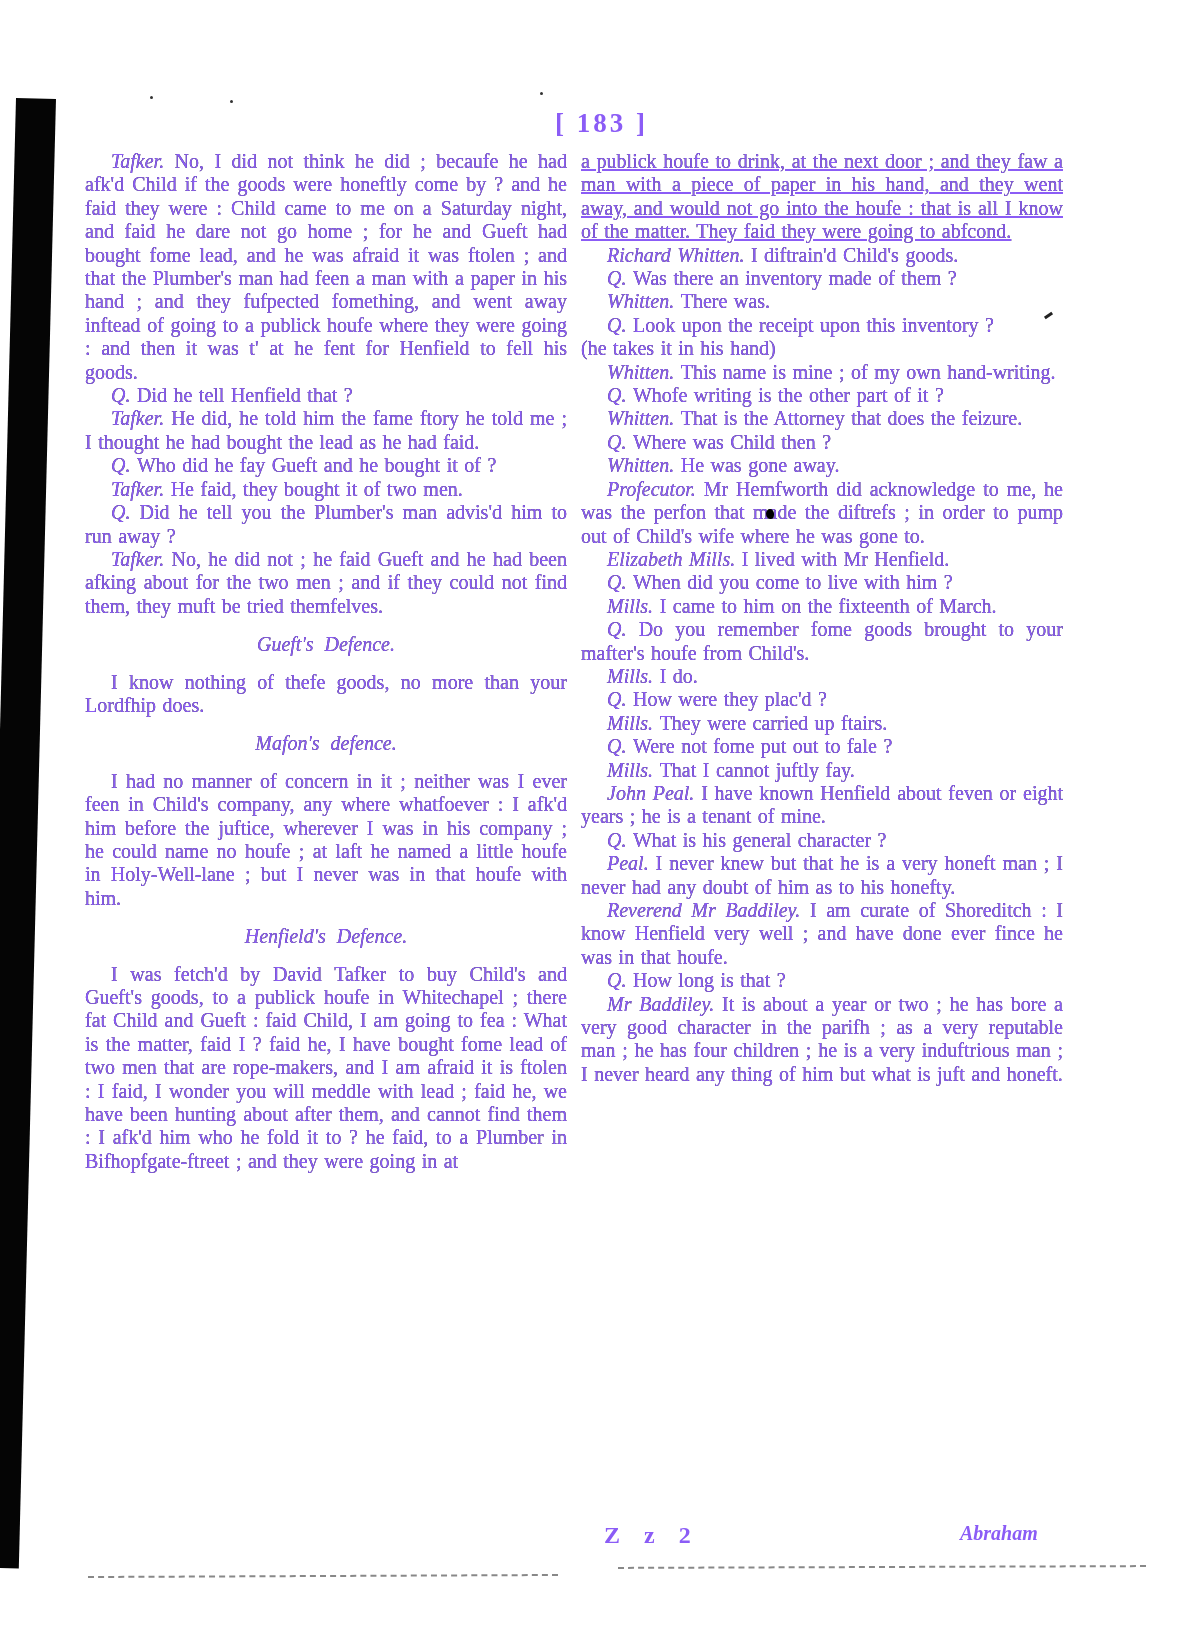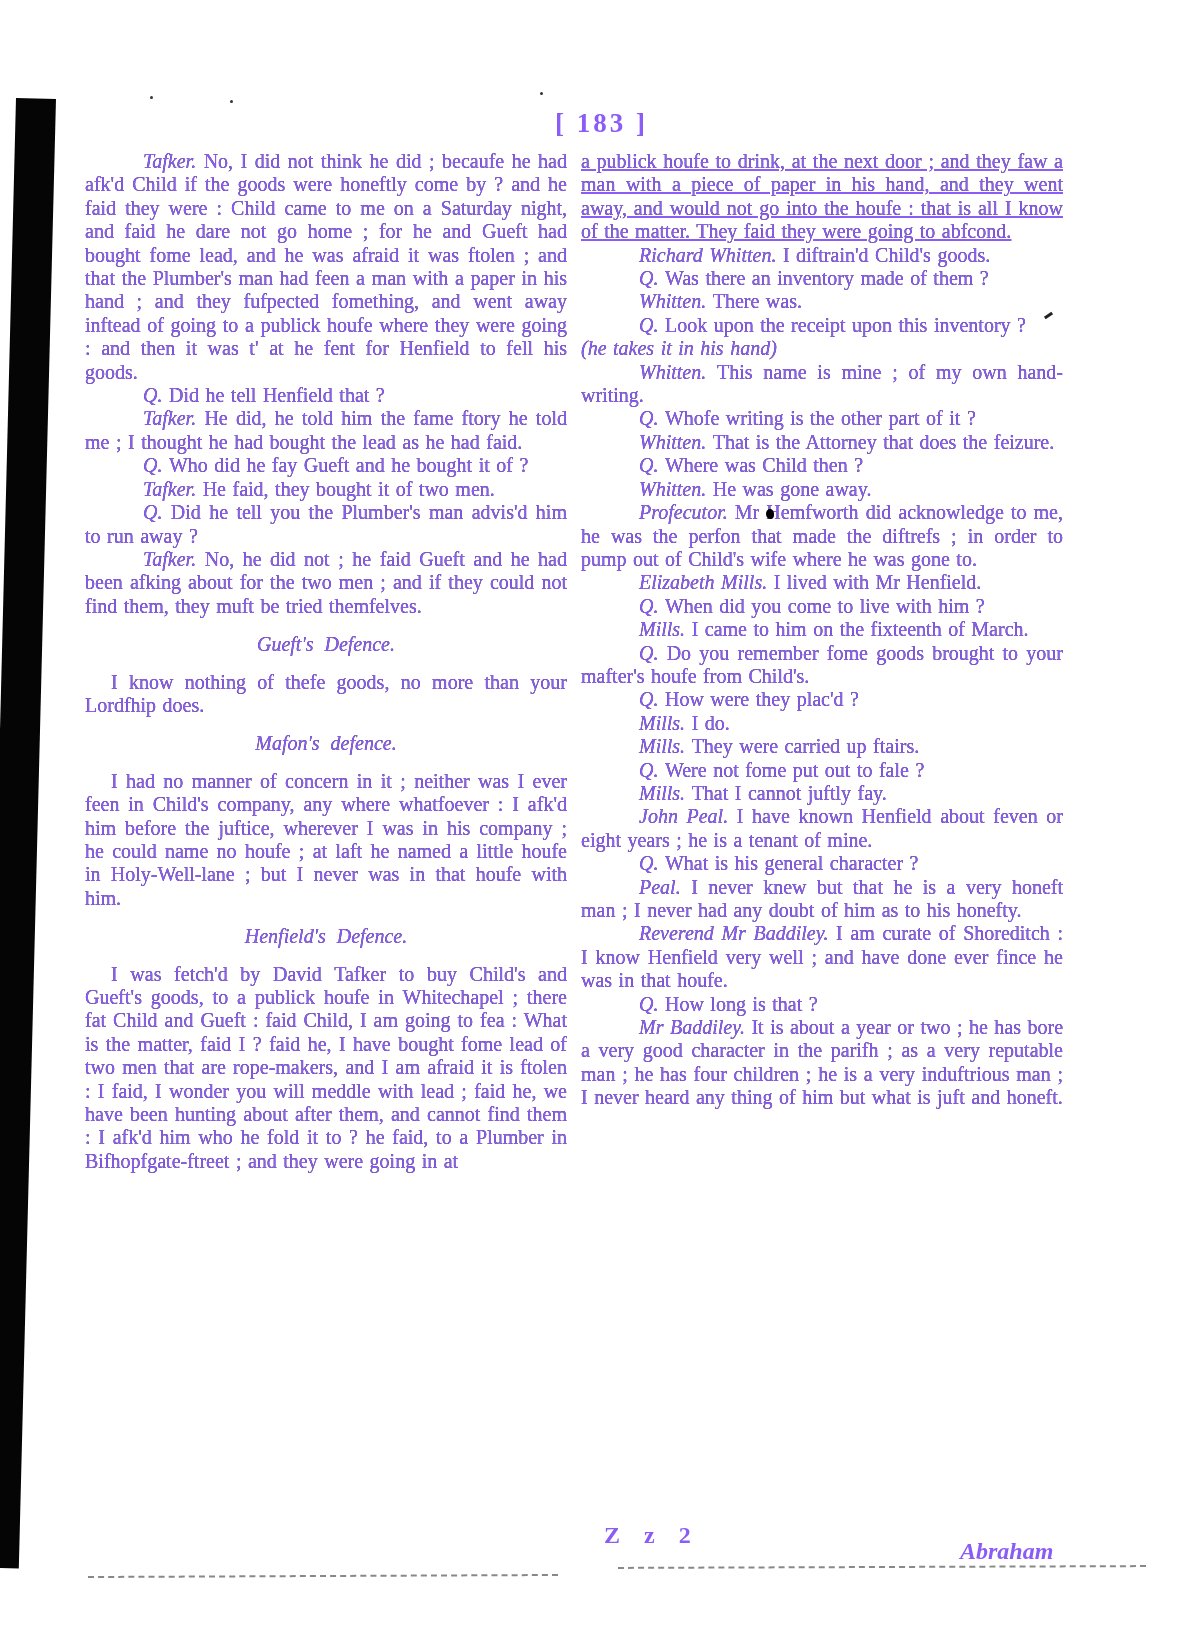--- a/index.html
+++ b/index.html
@@ -46,30 +46,30 @@
   .para { margin: 0; }
   .para.speech, .para.plain { text-indent: 26px; }
   .para.continuation { text-indent: 0; text-decoration: underline; }
   .para.heading {
     text-align: center;
     text-indent: 0;
     font-style: italic;
     margin: 15px 0 14px 0;
     word-spacing: 6px;
   }
-  .speaker { font-style: italic; margin-left: 32px; }
-  .aside { display: block; text-indent: 0; font-style: italic; }
+  .speaker { font-style: italic; }
+  .aside { display: block; text-indent: 0; }
   .bottom-row { position: absolute; top: 1522px; left: 0; width: 100%; }
   .signature-mark {
     position: absolute; left: 604px; top: 0;
     font-size: 24px; font-weight: bold; letter-spacing: 9px;
   }
   .catchword {
-    position: absolute; left: 960px; top: 16px;
-    font-size: 24px; font-style: italic; font-weight: bold;
+    position: absolute; left: 960px; top: 0;
+    font-size: 20px; font-style: italic; font-weight: bold;
   }
   .rule {
     position: absolute; height: 0;
     border-top: 2px dashed #4a4a4a;
     opacity: 0.65;
   }
   .rule-left  { top: 1575px; left: 88px;  width: 470px; transform: rotate(-0.25deg); }
   .rule-right { top: 1566px; left: 618px; width: 528px; transform: rotate(-0.2deg); }
   .artifact { position: absolute; background: #333; border-radius: 50%; }
   .ink-blot { position: absolute; left: 766px; top: 509px; width: 8px; height: 10px;
@@ -111,22 +111,22 @@
         <p class="para speech"><span class="speaker">Whitten. </span><span class="ptext">This name is mine ; of my own hand-writing.</span></p>
         <p class="para speech"><span class="speaker">Q. </span><span class="ptext">Whofe writing is the other part of it ?</span></p>
         <p class="para speech"><span class="speaker">Whitten. </span><span class="ptext">That is the Attorney that does the feizure.</span></p>
         <p class="para speech"><span class="speaker">Q. </span><span class="ptext">Where was Child then ?</span></p>
         <p class="para speech"><span class="speaker">Whitten. </span><span class="ptext">He was gone away.</span></p>
         <p class="para speech"><span class="speaker">Profecutor. </span><span class="ptext">Mr Hemfworth did acknowledge to me, he was the perfon that made the diftrefs ; in order to pump out of Child's wife where he was gone to.</span></p>
         <p class="para speech"><span class="speaker">Elizabeth Mills. </span><span class="ptext">I lived with Mr Henfield.</span></p>
         <p class="para speech"><span class="speaker">Q. </span><span class="ptext">When did you come to live with him ?</span></p>
         <p class="para speech"><span class="speaker">Mills. </span><span class="ptext">I came to him on the fixteenth of March.</span></p>
         <p class="para speech"><span class="speaker">Q. </span><span class="ptext">Do you remember fome goods brought to your mafter's houfe from Child's.</span></p>
+        <p class="para speech"><span class="speaker">Mills. </span><span class="ptext">I do.</span></p>
         <p class="para speech"><span class="speaker">Q. </span><span class="ptext">How were they plac'd ?</span></p>
-        <p class="para speech"><span class="speaker">Mills. </span><span class="ptext">I do.</span></p>
         <p class="para speech"><span class="speaker">Mills. </span><span class="ptext">They were carried up ftairs.</span></p>
         <p class="para speech"><span class="speaker">Q. </span><span class="ptext">Were not fome put out to fale ?</span></p>
         <p class="para speech"><span class="speaker">Mills. </span><span class="ptext">That I cannot juftly fay.</span></p>
         <p class="para speech"><span class="speaker">John Peal. </span><span class="ptext">I have known Henfield about feven or eight years ; he is a tenant of mine.</span></p>
         <p class="para speech"><span class="speaker">Q. </span><span class="ptext">What is his general character ?</span></p>
         <p class="para speech"><span class="speaker">Peal. </span><span class="ptext">I never knew but that he is a very honeft man ; I never had any doubt of him as to his honefty.</span></p>
         <p class="para speech"><span class="speaker">Reverend Mr Baddiley. </span><span class="ptext">I am curate of Shoreditch : I know Henfield very well ; and have done ever fince he was in that houfe.</span></p>
         <p class="para speech"><span class="speaker">Q. </span><span class="ptext">How long is that ?</span></p>
         <p class="para speech"><span class="speaker">Mr Baddiley. </span><span class="ptext">It is about a year or two ; he has bore a very good character in the parifh ; as a very reputable man ; he has four children ; he is a very induftrious man ; I never heard any thing of him but what is juft and honeft.</span></p>
       </div>

